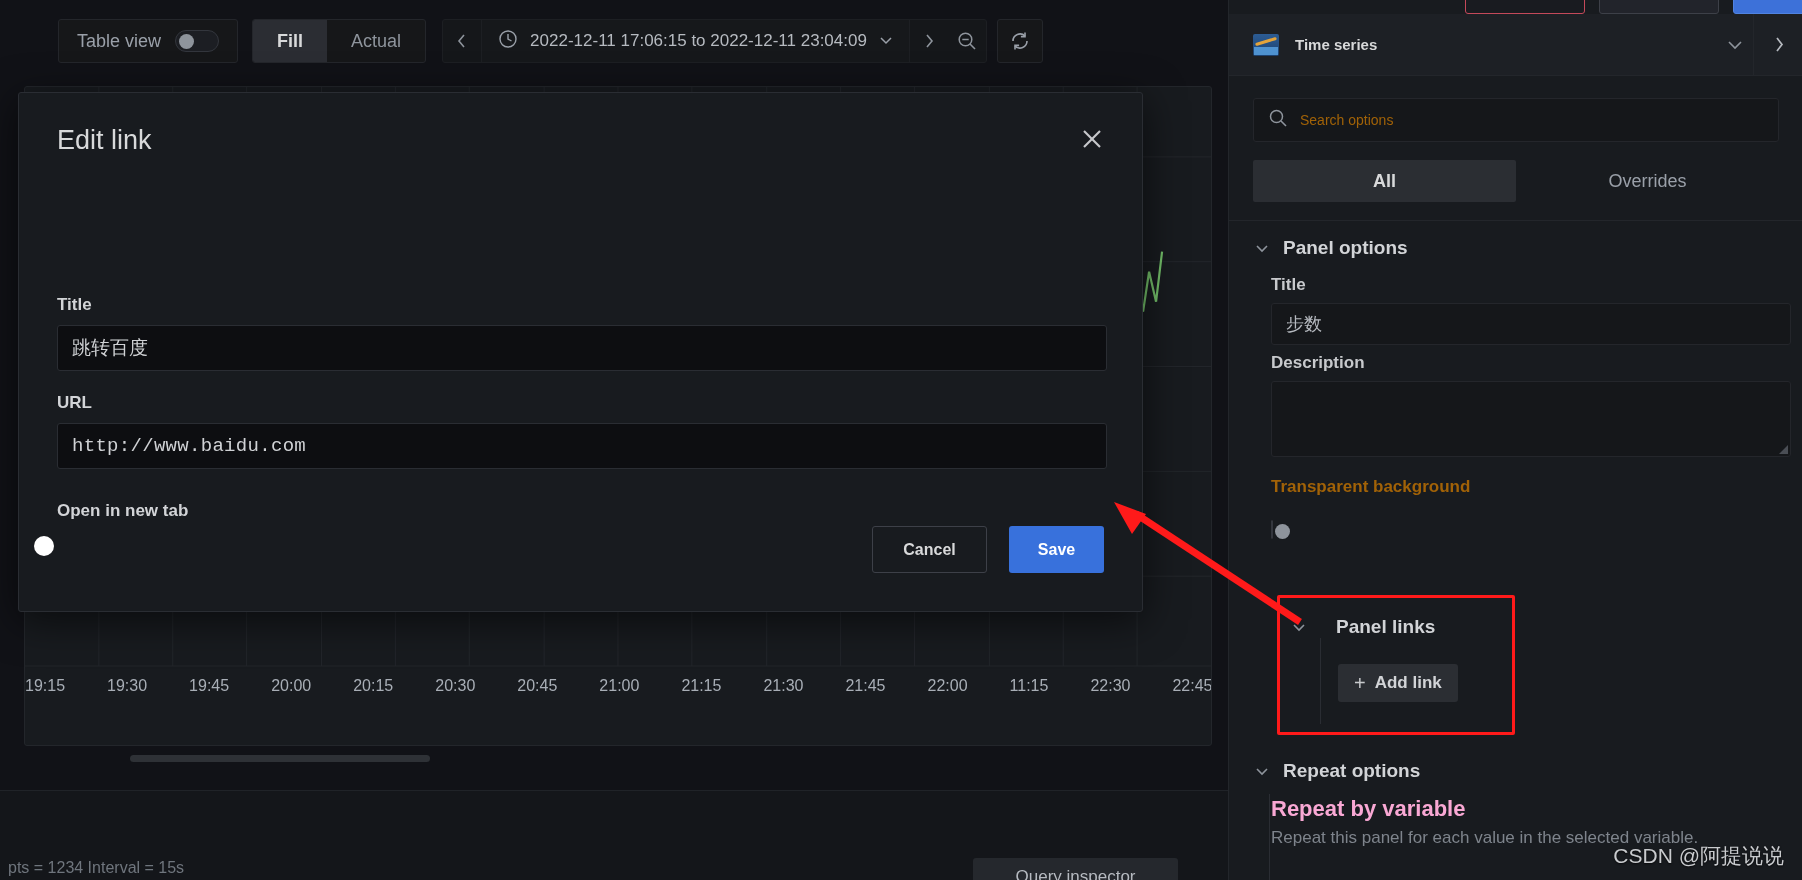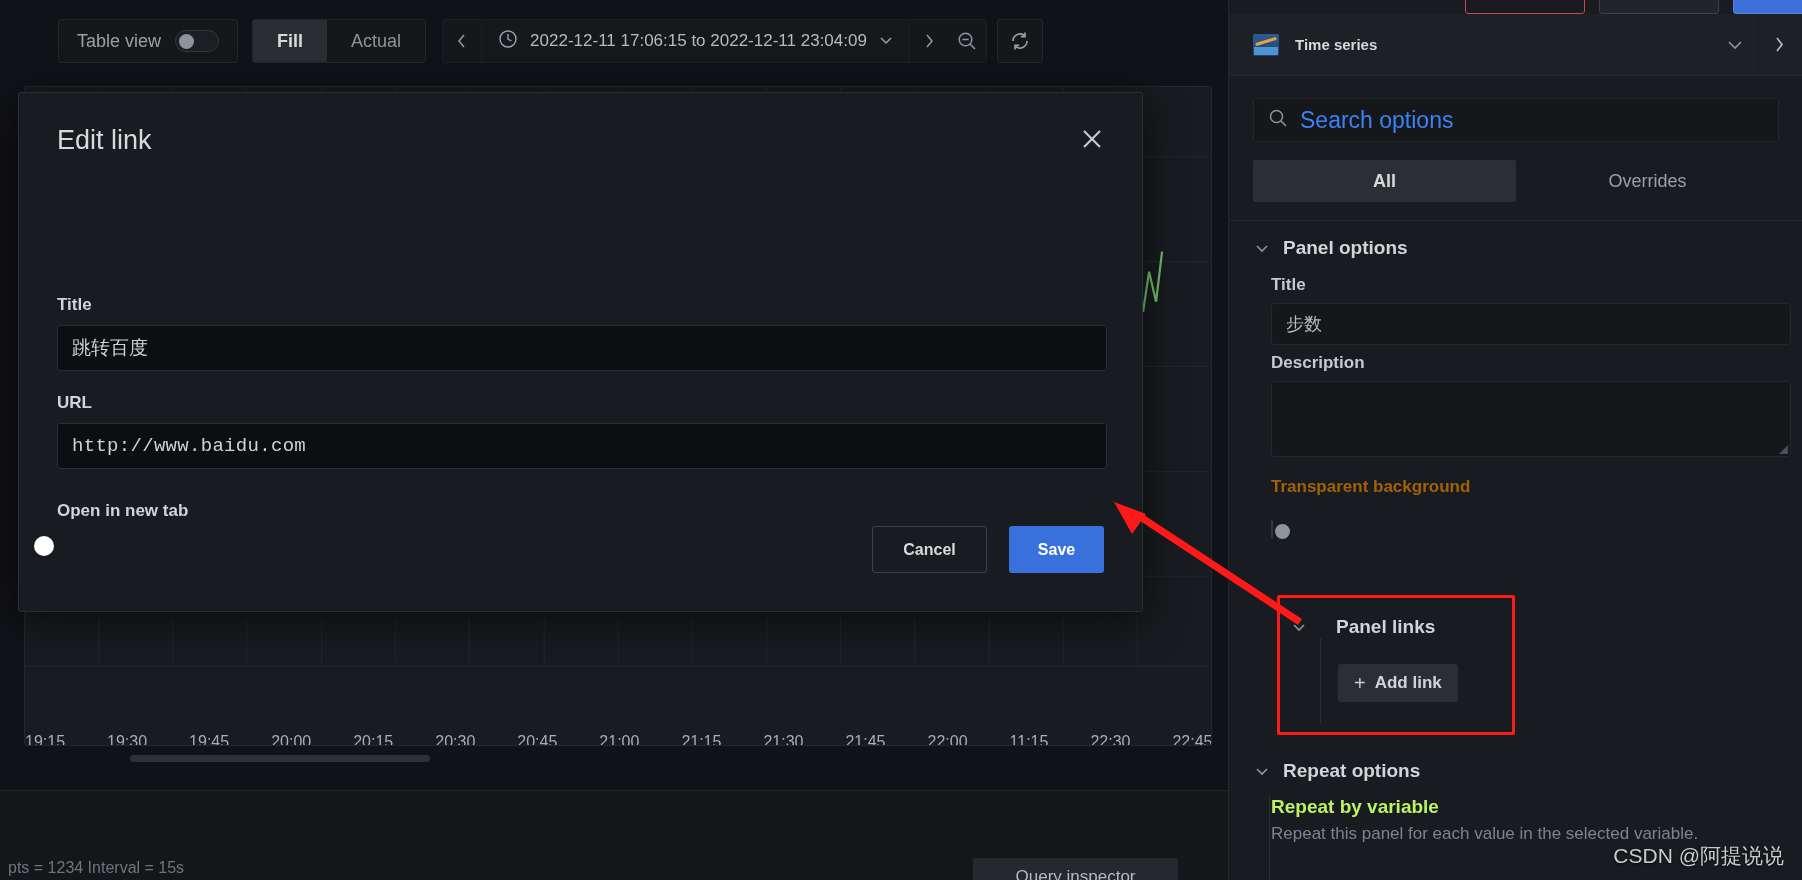--- a/index.html
+++ b/index.html
@@ -93,22 +93,22 @@
 
   
   .chart-region {
     position: absolute; left: 24px; top: 86px;
     width: 1188px; height: 660px;
     background: #181b1f; border: 1px solid #23262b; border-radius: 3px;
     overflow: hidden;
   }
   .chart-plot { position: absolute; inset: 0; }
   .xaxis {
-    position: absolute; left: 0; top: 624px; width: 1188px; height: 40px;
-    display: flex; align-items: flex-end; gap: 42px;
+    position: absolute; left: 0; top: 590px; width: 1188px; height: 40px;
+    display: flex; align-items: flex-start; gap: 42px;
   }
   .xtick {
     flex: 1 0 auto; text-align: center; color: #a8aeb6; font-size: 16px;
   }
   .scroll-track {
     position: absolute; left: 130px; top: 755px; width: 1080px; height: 7px;
     background: transparent;
   }
   .scroll-thumb {
     position: absolute; left: 0; top: 0; width: 300px; height: 7px;
@@ -168,21 +168,21 @@
 
   .opt-body {
     position: absolute; left: 0; top: 76px; width: 574px; bottom: 0;
     overflow: hidden;
   }
   .search-wrap {
     margin: 22px 24px 0 24px; height: 44px;
     background: #15171a; border: 1px solid #24262b; border-radius: 3px;
     display: flex; align-items: center; gap: 12px; padding: 0 14px;
   }
-  .search-ph { color: #3b82f6; font-size: 23px; }
+  .search-ph { color: #a16207; font-size: 14px; }
   .tabs {
     margin: 18px 24px 0 24px; height: 42px;
     display: flex; background: #181b1f;
   }
   .tab {
     flex: 1; display: flex; align-items: center; justify-content: center;
     font-size: 18px; color: #9aa0a9;
   }
   .tab.active { background: #2b2e33; color: #d8d9da; font-weight: bold; border-radius: 2px; }
 
@@ -237,21 +237,21 @@
   }
   .plus { font-size: 20px; font-weight: normal; color: #c7c9cc; }
   .pl-guide {
     position: absolute; left: 40px; top: 40px;
     width: 1px; height: 86px; background: #2a2d33;
   }
 
   .repeat-sec { position: absolute; left: 0; top: 760px; width: 574px; }
   .repeat-head { display: flex; align-items: center; gap: 14px; padding-left: 26px; }
   .repeat-body { padding: 14px 0 0 42px; }
-  .rb-title { color: #bef264; font-size: 19px; font-weight: bold; }
+  .rb-title { color: #f9a8d4; font-size: 22px; font-weight: bold; }
   .rb-desc { color: #7e848c; font-size: 17px; margin-top: 6px; }
   .repeat-guide {
     position: absolute; left: 40px; top: 34px;
     width: 1px; height: 90px; background: #2a2d33;
   }
   .modal {
     position: absolute; left: 18px; top: 92px;
     width: 1125px; height: 520px;
     background: #181b1f;
     border: 1px solid #2a2d33; border-radius: 3px;

